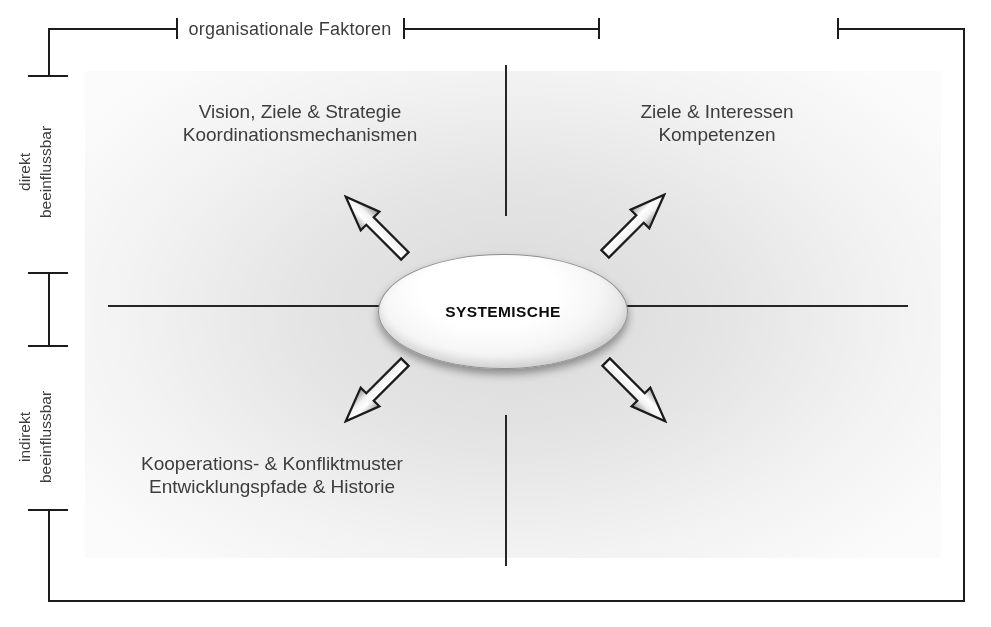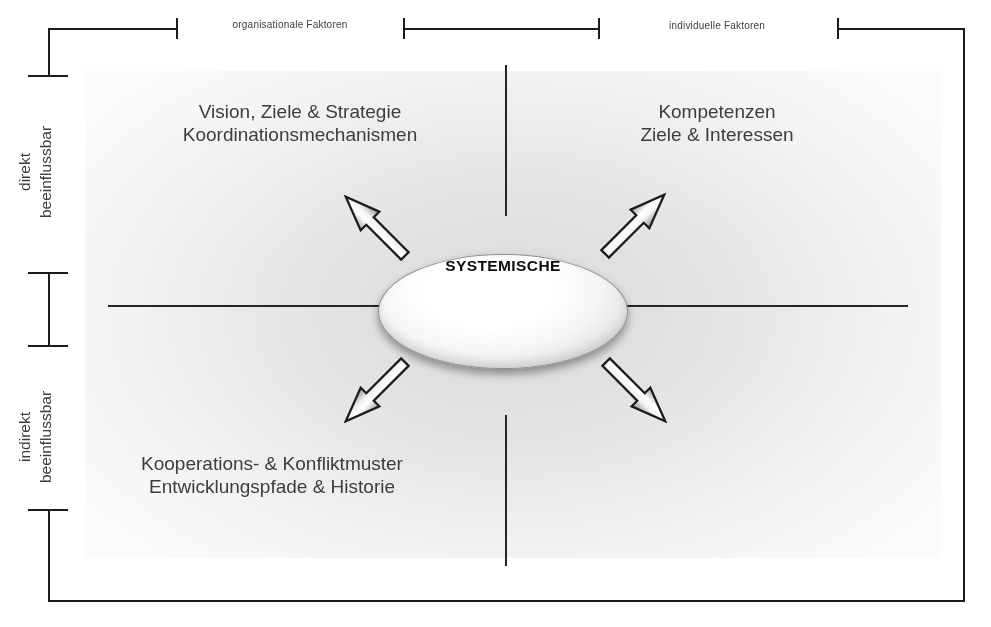--- a/index.html
+++ b/index.html
@@ -12,40 +12,40 @@
     position:absolute;left:85px;top:71px;width:856px;height:487px;
     background:
       radial-gradient(ellipse 62% 68% at 50% 50%, rgba(0,0,0,0.135) 0%, rgba(0,0,0,0.09) 40%, rgba(0,0,0,0.035) 72%, rgba(0,0,0,0.0) 100%),
       linear-gradient(#fbfbfb,#fbfbfb);
     z-index:0;
   }
   .line{position:absolute;background:#1c1c1c;z-index:2;}
   .thin{background:#262626;}
   
   .axis-label{
-    position:absolute;z-index:3;color:#3d3d3d;font-size:10px;letter-spacing:.2px;
+    position:absolute;z-index:3;color:#3d3d3d;font-size:18px;letter-spacing:.2px;
     text-align:center;white-space:nowrap;
   }
   .side-label{
     position:absolute;z-index:3;color:#3d3d3d;font-size:15.5px;line-height:21px;
     text-align:center;transform:rotate(-90deg);width:170px;height:44px;
   }
   .quadrant{
     position:absolute;z-index:3;color:#3d3d3d;font-size:19px;line-height:23px;
     text-align:center;white-space:nowrap;
   }
   .quadrant span{display:block;}
   
   .center-ellipse{
     position:absolute;left:378px;top:254px;width:248px;height:113px;z-index:4;
     border-radius:50%;
     background:radial-gradient(ellipse at 44% 32%, #ffffff 34%, #f6f6f6 56%, #e2e2e2 76%, #c0c0c0 90%, #9b9b9b 99%);
     border:1px solid #8f8f8f;
     box-shadow:0 5px 9px rgba(0,0,0,0.38), inset 0 -5px 10px rgba(0,0,0,0.10);
-    display:flex;flex-direction:row;align-items:flex-start;justify-content:center;
+    display:flex;flex-direction:column;align-items:center;justify-content:center;
   }
   .center-ellipse .t{
     font-weight:700;font-size:15.5px;line-height:21px;color:#0c0c0c;
     letter-spacing:.4px;text-align:center;white-space:nowrap;
   }
   
   .arrow{position:absolute;width:88px;height:32px;z-index:3;}
   .arrow svg{display:block;width:100%;height:100%;}
 </style>
 </head>
@@ -57,21 +57,20 @@
 
   <div class="line" style="left:48px;top:28px;width:129px;height:2px;"></div>
   <div class="line" style="left:176px;top:18px;width:2px;height:21px;"></div>
   <div class="line" style="left:403px;top:18px;width:2px;height:21px;"></div>
   <div class="line" style="left:405px;top:28px;width:193px;height:2px;"></div>
   <div class="line" style="left:598px;top:18px;width:2px;height:21px;"></div>
   <div class="line" style="left:837px;top:18px;width:2px;height:21px;"></div>
   <div class="line" style="left:839px;top:28px;width:126px;height:2px;"></div>
 
   <div class="axis-label" style="left:180px;top:19px;width:220px;">organisationale Faktoren</div>
-  <div class="axis-label" style="left:602px;top:20px;width:230px;">individuelle Faktoren</div>
 
   <div class="line" style="left:48px;top:28px;width:2px;height:49px;"></div>
   <div class="line" style="left:28px;top:75px;width:40px;height:2px;"></div>
 
   <div class="side-label" style="left:-49px;top:150px;">
     <span>direkt</span><br>
     <span>beeinflussbar</span>
   </div>
 
   <div class="line" style="left:28px;top:272px;width:40px;height:2px;"></div>
@@ -92,22 +91,22 @@
   <div class="line thin" style="left:108px;top:305px;width:800px;height:1.5px;z-index:1;"></div>
   <div class="line thin" style="left:505px;top:65px;width:1.5px;height:151px;"></div>
   <div class="line thin" style="left:505px;top:415px;width:1.5px;height:151px;"></div>
 
   <div class="quadrant" style="left:130px;top:100px;width:340px;">
     <span>Vision, Ziele &amp; Strategie</span>
     <span>Koordinationsmechanismen</span>
   </div>
 
   <div class="quadrant" style="left:547px;top:100px;width:340px;">
+    <span>Ziele &amp; Interessen</span>
     <span>Kompetenzen</span>
-    <span>Ziele &amp; Interessen</span>
   </div>
 
   <div class="quadrant" style="left:102px;top:452px;width:340px;">
     <span>Kooperations- &amp; Konfliktmuster</span>
     <span>Entwicklungspfade &amp; Historie</span>
   </div>
 
 
   <svg width="0" height="0" style="position:absolute;" aria-hidden="true">
     <defs>

